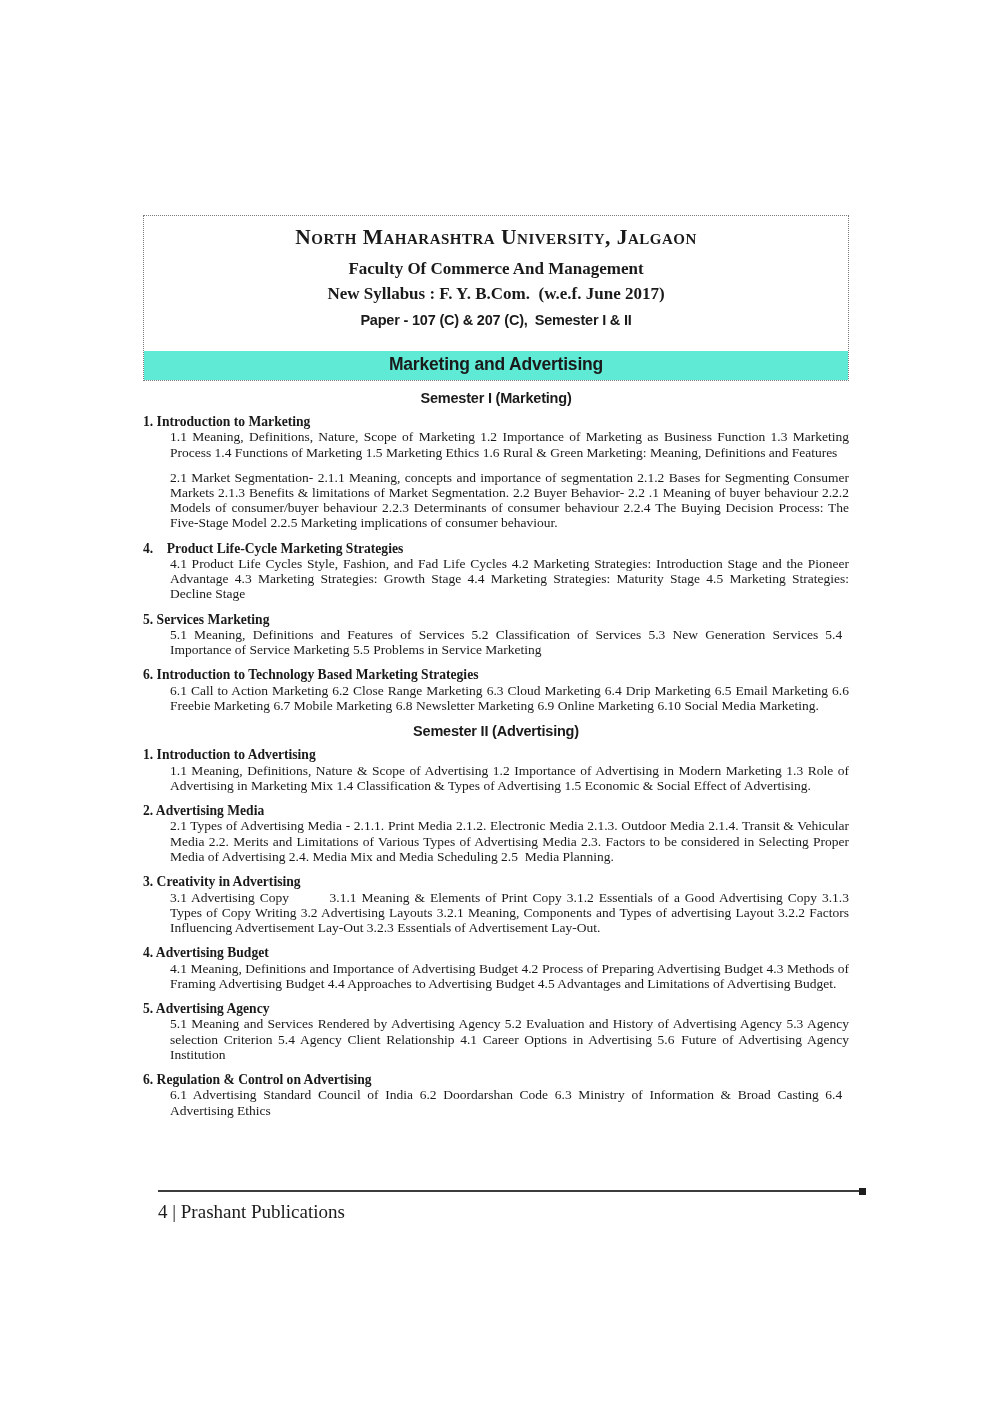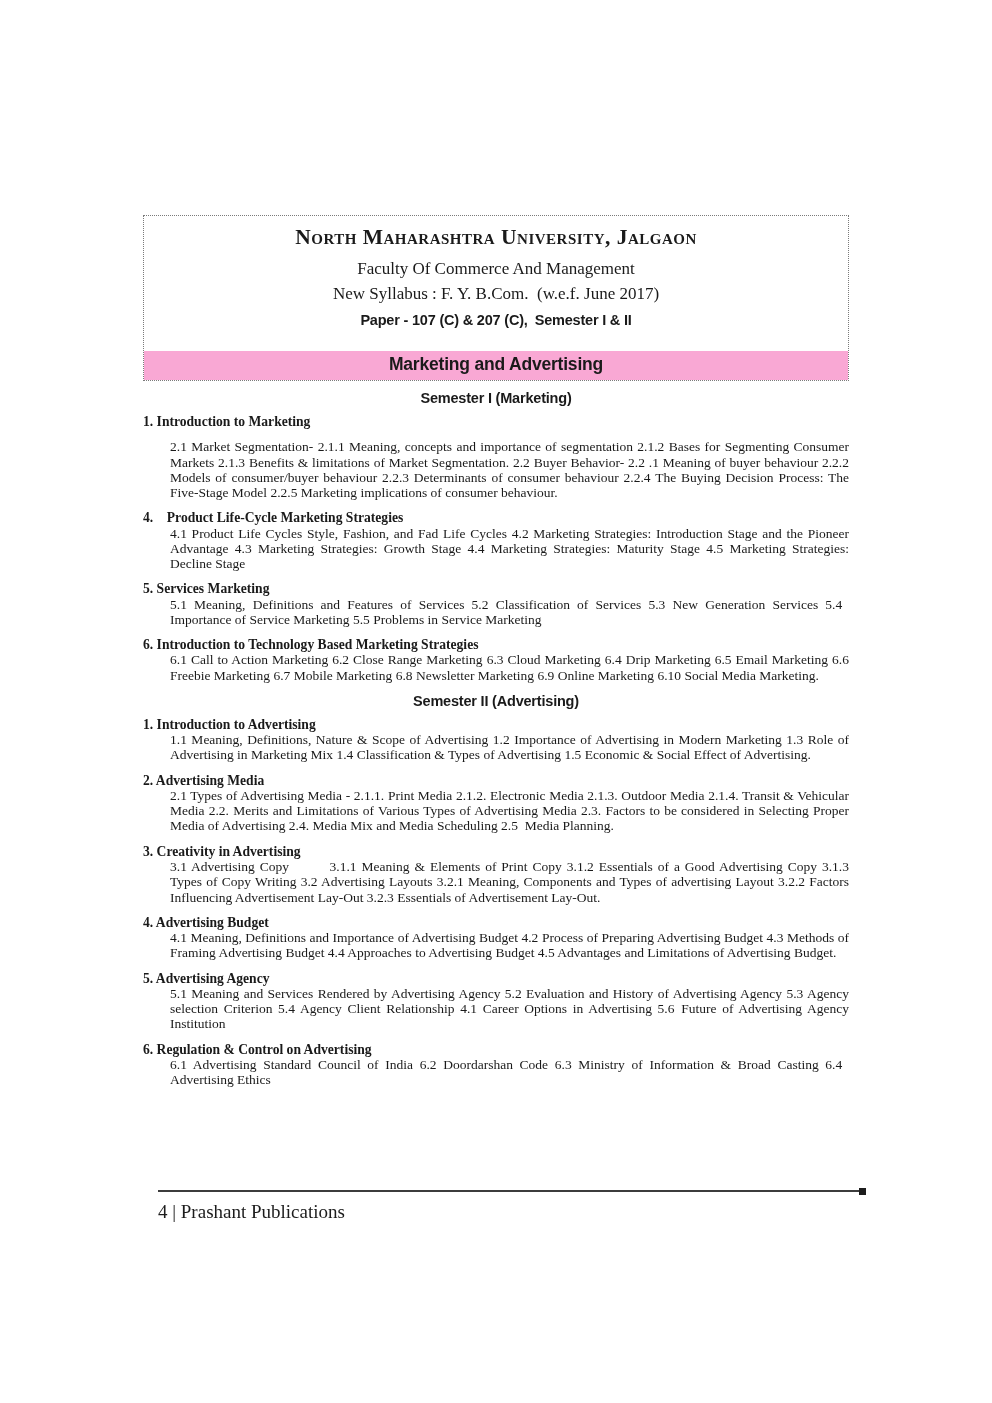--- a/index.html
+++ b/index.html
@@ -24,30 +24,31 @@
     font-family: "Liberation Serif", serif;
     font-variant: small-caps;
     font-weight: 700;
     font-size: 21.5px;
     letter-spacing: 0.5px;
     margin: 2px 0 9px 0;
   }
   .h-serif {
     font-size: 17px;
     margin: 5px 0;
+    font-weight: bold;
   }
   .paper-line {
     font-family: "Liberation Sans", sans-serif;
     font-weight: 700;
     font-size: 14.5px;
     letter-spacing: -0.2px;
     margin: 8px 0 23px 0;
   }
   .subject-band {
-    background: #f9a8d4;
+    background: #5eead4;
     font-family: "Liberation Sans", sans-serif;
     font-weight: 700;
     font-size: 17.5px;
     letter-spacing: -0.2px;
     padding: 3px 0 5px 0;
   }
 
   
   .sem-title {
     text-align: center;
@@ -98,20 +99,21 @@
       <div class="h-serif">Faculty Of Commerce And Management</div>
       <div class="h-serif">New Syllabus : F. Y. B.Com. (w.e.f. June 2017)</div>
       <div class="paper-line">Paper - 107 (C) &amp; 207 (C), Semester I &amp; II</div>
       <div class="subject-band">Marketing and Advertising</div>
     </div>
 
     <div class="sem-title">Semester I (Marketing)</div>
 
     <div class="section">
       <div class="sec-heading">1. Introduction to Marketing</div>
+      <div class="sec-body">1.1 Meaning, Definitions, Nature, Scope of Marketing 1.2 Importance of Marketing as Business Function 1.3 Marketing Process 1.4 Functions of Marketing 1.5 Marketing Ethics 1.6 Rural &amp; Green Marketing: Meaning, Definitions and Features</div>
     </div>
     <div class="section">
       <div class="sec-body">2.1 Market Segmentation- 2.1.1 Meaning, concepts and importance of segmentation 2.1.2 Bases for Segmenting Consumer Markets 2.1.3 Benefits &amp; limitations of Market Segmentation. 2.2 Buyer Behavior- 2.2 .1 Meaning of buyer behaviour 2.2.2 Models of consumer/buyer behaviour 2.2.3 Determinants of consumer behaviour 2.2.4 The Buying Decision Process: The Five-Stage Model 2.2.5 Marketing implications of consumer behaviour.</div>
     </div>
     <div class="section">
       <div class="sec-heading">4. Product Life-Cycle Marketing Strategies</div>
       <div class="sec-body">4.1 Product Life Cycles Style, Fashion, and Fad Life Cycles 4.2 Marketing Strategies: Introduction Stage and the Pioneer Advantage 4.3 Marketing Strategies: Growth Stage 4.4 Marketing Strategies: Maturity Stage 4.5 Marketing Strategies: Decline Stage</div>
     </div>
     <div class="section">
       <div class="sec-heading">5. Services Marketing</div>

